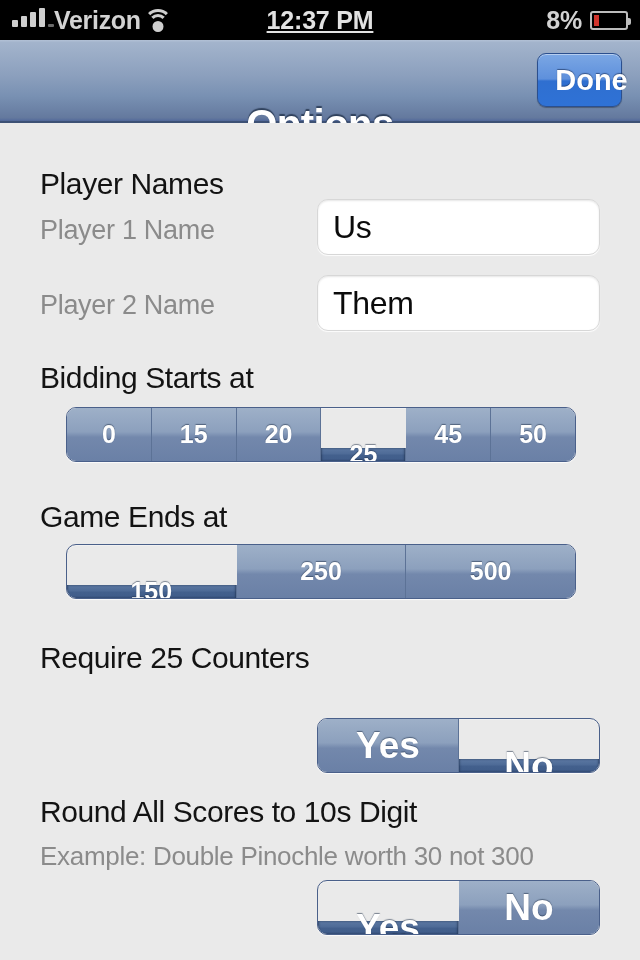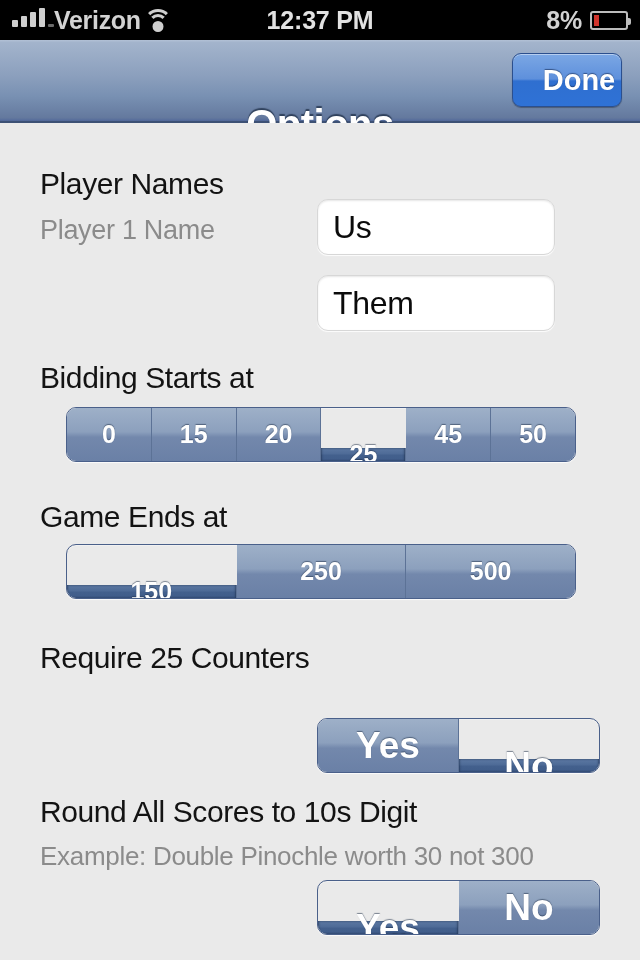--- a/index.html
+++ b/index.html
@@ -85,20 +85,21 @@
   }
   .sb-time {
     position: absolute;
     left: 0; right: 0;
     text-align: center;
     font-size: 25px;
     font-weight: bold;
     line-height: 40px;
     color: #e2e2e2;
     letter-spacing: -0.2px;
+    text-decoration: underline;
   }
   .sb-right {
     position: absolute;
     right: 12px;
     top: 0;
     height: 40px;
     display: flex;
     align-items: center;
     gap: 8px;
   }
@@ -153,21 +154,21 @@
     font-weight: bold;
     color: #fff;
     letter-spacing: -0.5px;
     text-shadow: 0 -2px 1px rgba(30,45,70,0.75);
     margin-top: 45px;
   }
   .done-button {
     position: absolute;
     right: 18px;
     top: 13px;
-    width: 110px;
+    width: 85px;
     height: 54px;
     border-radius: 9px;
     background: linear-gradient(to bottom, #7ba7e4 0%, #5e90dc 48%, #2f6fd0 52%, #2f72d6 100%);
     border: 1px solid #2b4f8e;
     box-shadow: inset 0 1px 0 rgba(255,255,255,0.45), 0 1px 1px rgba(0,0,0,0.3);
     color: #fff;
     font-size: 29px;
     font-weight: bold;
     display: flex;
     align-items: center;
@@ -205,21 +206,21 @@
     position: absolute;
     left: 40px;
     font-size: 27px;
     color: #8b8b8b;
     letter-spacing: -0.3px;
     white-space: nowrap;
   }
   .text-field {
     position: absolute;
     left: 317px;
-    width: 238px;
+    width: 283px;
     height: 56px;
     background: #fff;
     border: 1px solid #d7d7d7;
     border-radius: 11px;
     box-shadow: inset 0 1px 2px rgba(0,0,0,0.10), 0 1px 1px rgba(255,255,255,0.9);
     box-sizing: border-box;
     display: flex;
     align-items: center;
     padding-left: 15px;
     font-size: 32px;
@@ -299,20 +300,21 @@
     <div class="done-button">Done</div>
   </div>
 
   <div class="content">
 
     <div class="section-title" style="top:44px;">Player Names</div>
 
     <div class="field-label" style="top:92px;">Player 1 Name</div>
     <div class="text-field" style="top:76px;" placeholder="Player 1 Name">Us</div>
 
+    <div class="field-label" style="top:167px;">Player 2 Name</div>
     <div class="text-field" style="top:152px;" placeholder="Player 2 Name">Them</div>
 
     <div class="section-title" style="top:238px;">Bidding Starts at</div>
     <div class="segmented" style="left:66px; width:510px; top:284px;">
       <div class="seg">0</div>
       <div class="seg">15</div>
       <div class="seg">20</div>
       <div class="seg selected">25</div>
       <div class="seg">45</div>
       <div class="seg">50</div>

